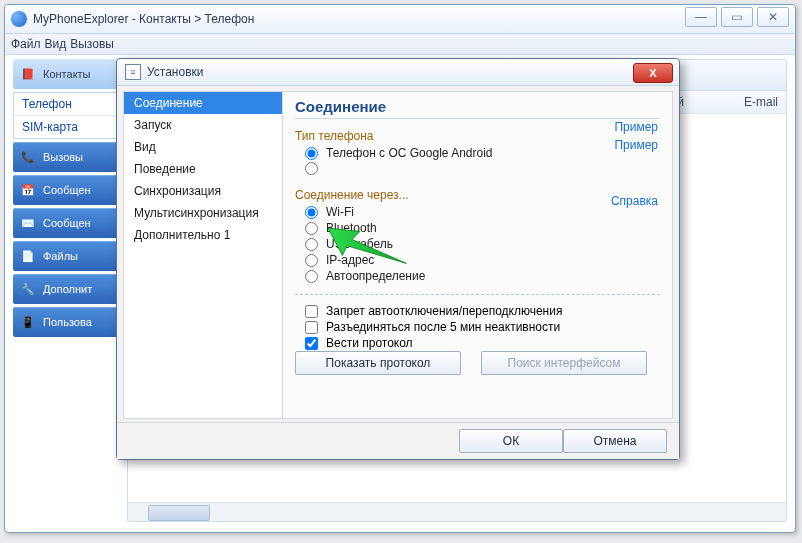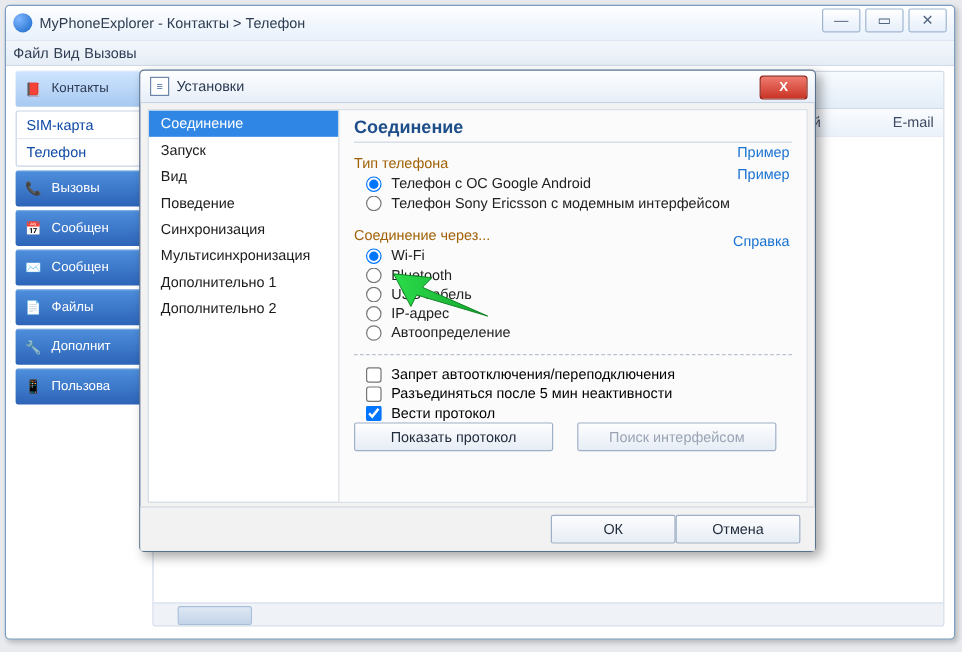--- a/index.html
+++ b/index.html
@@ -67,22 +67,22 @@
     <span>Вид</span>
     <span>Вызовы</span>
   </div>
   <div class="content">
     <div class="sidebar">
       <div class="sb-item active">
           <span class="sb-icon">📕</span>
           <span>Контакты</span>
         </div>
       <div class="sub-sb">
+        <div>Телефон</div>
         <div>SIM-карта</div>
-        <div>Телефон</div>
       </div>
       <div class="sb-item">
           <span class="sb-icon">📞</span>
           <span>Вызовы</span>
         </div>
       <div class="sb-item">
           <span class="sb-icon">📅</span>
           <span>Сообщен</span>
         </div>
       <div class="sb-item">
@@ -131,35 +131,33 @@
   </div>
   <div class="dlg-body">
     <div class="cat-list">
       <div class="cat-item selected">Соединение</div>
       <div class="cat-item">Запуск</div>
       <div class="cat-item">Вид</div>
       <div class="cat-item">Поведение</div>
       <div class="cat-item">Синхронизация</div>
       <div class="cat-item">Мультисинхронизация</div>
       <div class="cat-item">Дополнительно 1</div>
-      <div class="cat-item">Дополнительно 2</div>
     </div>
     <div class="cat-panel">
       <div class="panel-title">Соединение</div>
 
       <div class="group-label">Тип телефона</div>
       <span class="link" style="top:28px">Пример</span>
       <span class="link" style="top:46px">Пример</span>
       <label class="radio-row">
           <input type="radio" name="pt" checked="" style="">
           <span>Телефон с ОС Google Android</span>
         </label>
       <label class="radio-row">
           <input type="radio" name="pt" style="">
-          <span>Телефон Sony Ericsson с модемным интерфейсом</span>
         </label>
 
       <div class="group-label" style="margin-top:12px">Соединение через...</div>
       <span class="link" style="top:102px">Справка</span>
       <label class="radio-row">
           <input type="radio" name="cn" checked="" style="">
           <span>Wi-Fi</span>
         </label>
       <label class="radio-row">
           <input type="radio" name="cn" style="">

